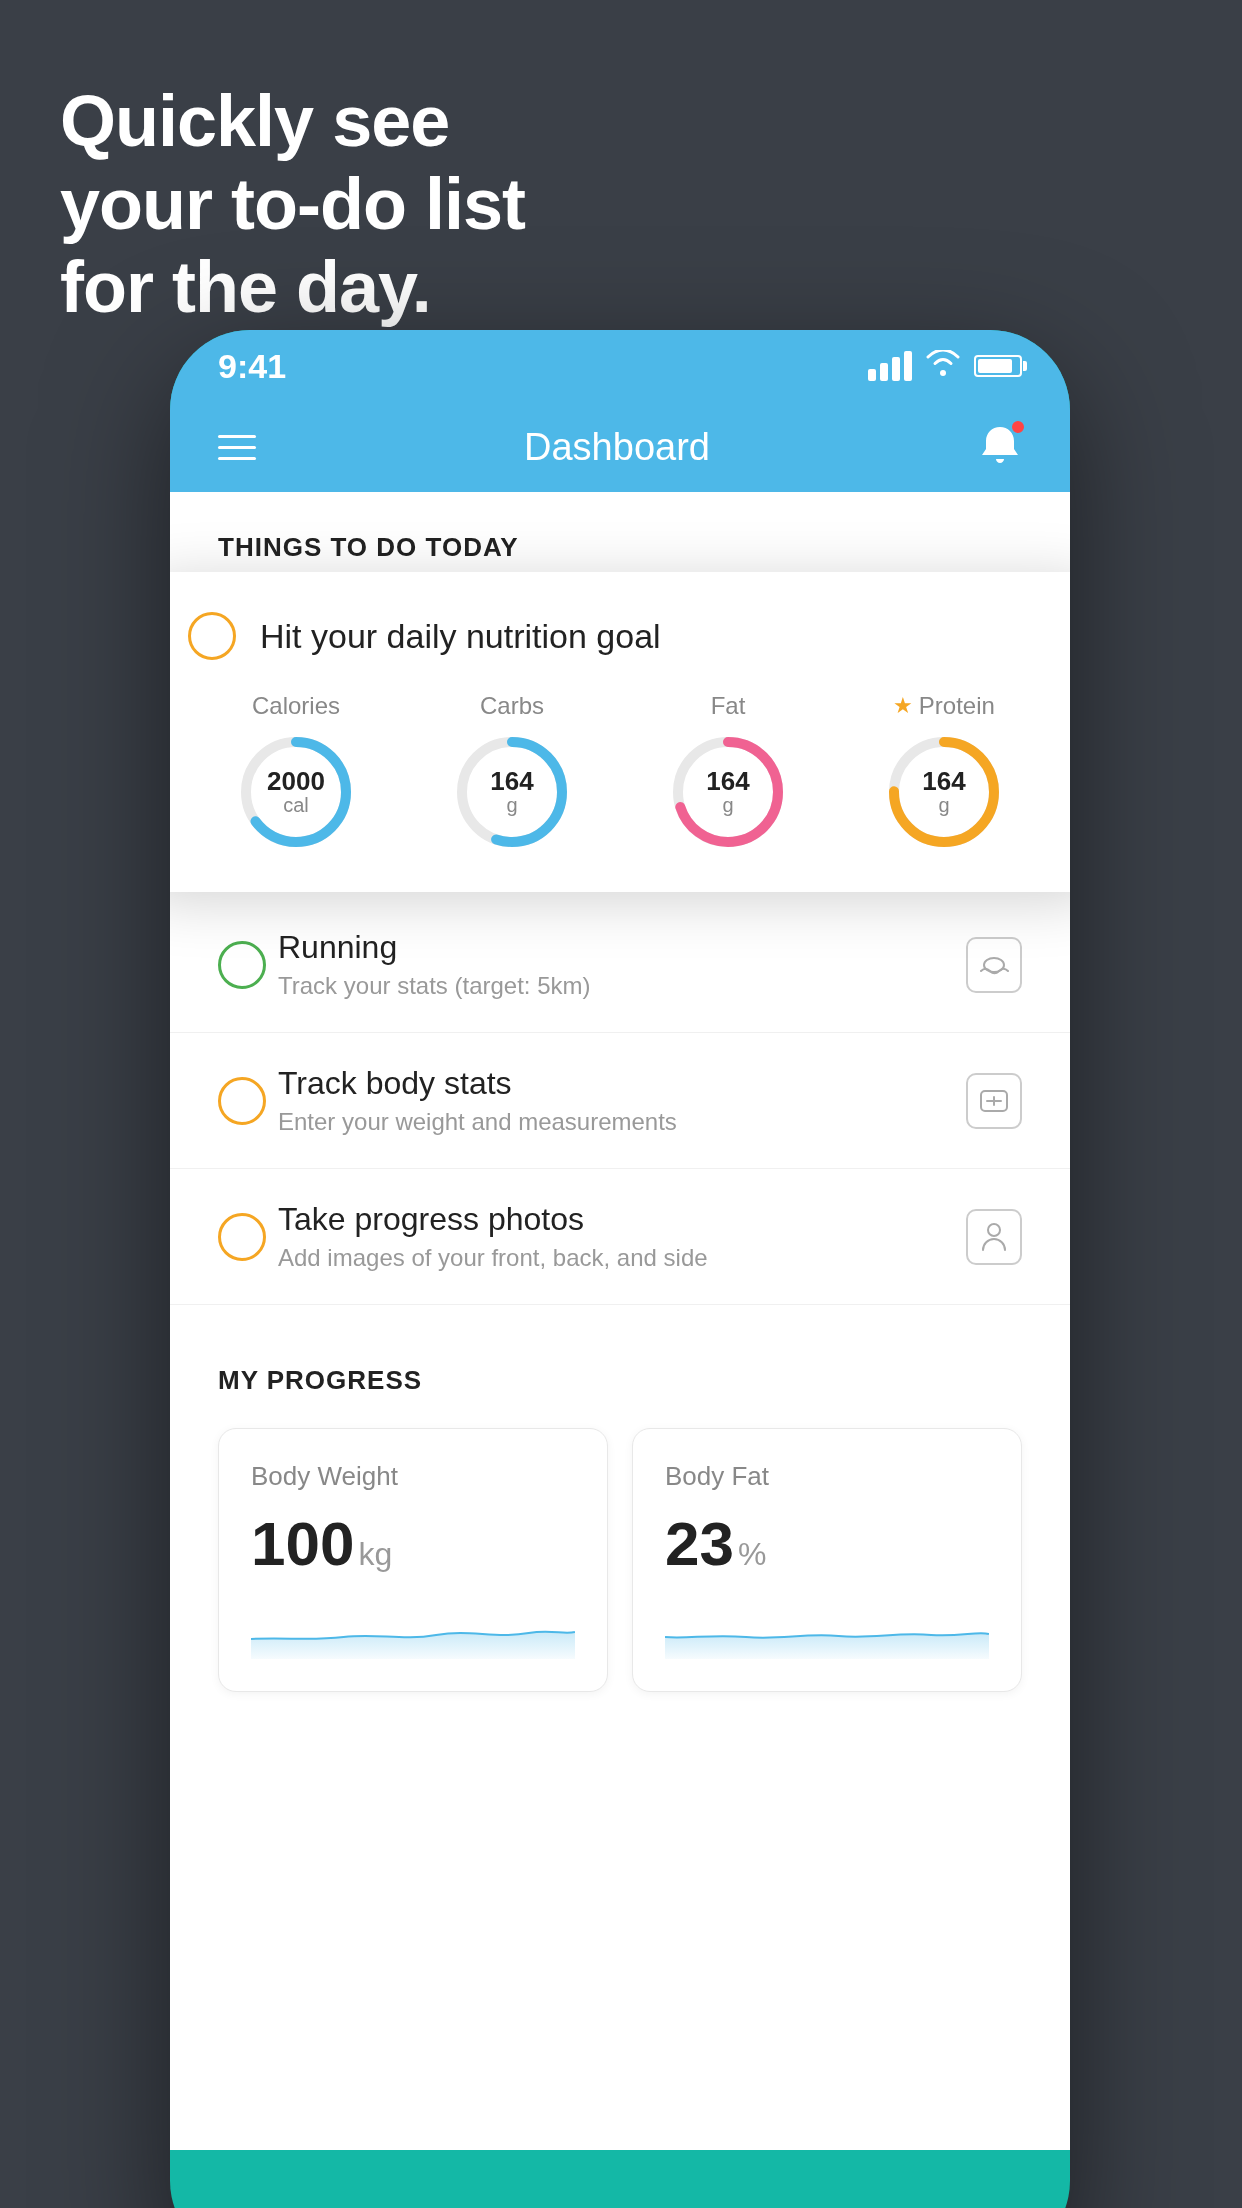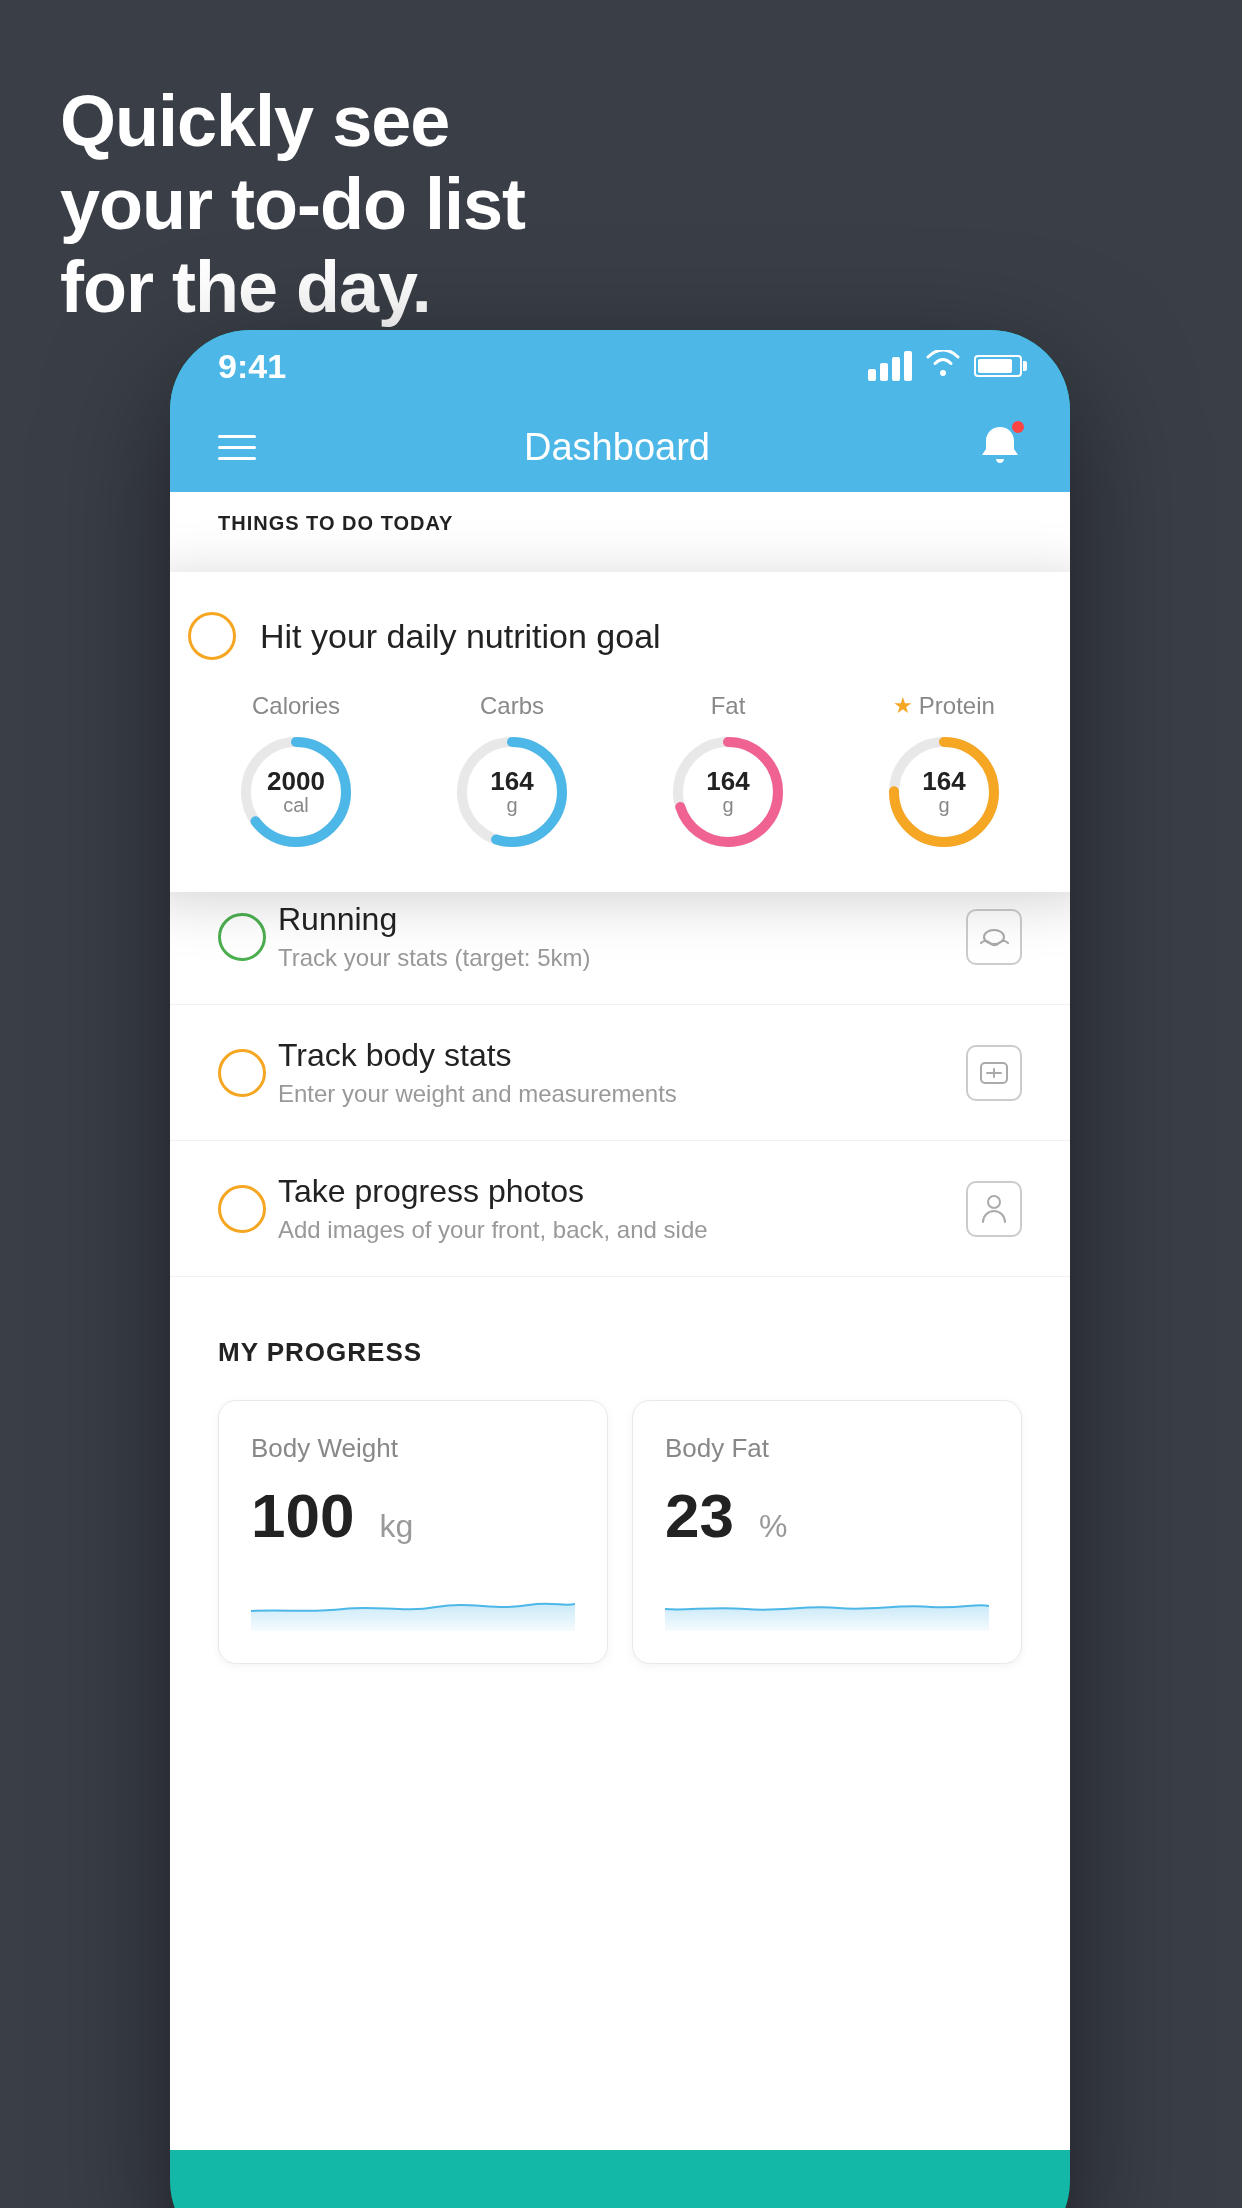--- a/index.html
+++ b/index.html
@@ -162,22 +162,22 @@
     
     .app-body {
       background: #ffffff;
       height: calc(1820px - 162px);
       position: relative;
       overflow: hidden;
     }
 
     
     .section-header {
-      padding: 20px 48px 24px;
-      font-size: 20px;
+      padding: 40px 48px 24px;
+      font-size: 26px;
       font-weight: 800;
       color: #222;
       letter-spacing: 1px;
       text-transform: uppercase;
     }
 
     
     .floating-card {
       position: absolute;
       top: 80px;
@@ -375,21 +375,21 @@
 
     .progress-card-title {
       font-size: 26px;
       color: #888;
       margin-bottom: 16px;
     }
 
     .progress-value-row {
       display: flex;
       align-items: baseline;
-      gap: 25px;
+      gap: 4px;
       margin-bottom: 20px;
     }
 
     .progress-value {
       font-size: 62px;
       font-weight: 700;
       color: #222;
     }
 
     .progress-unit {

